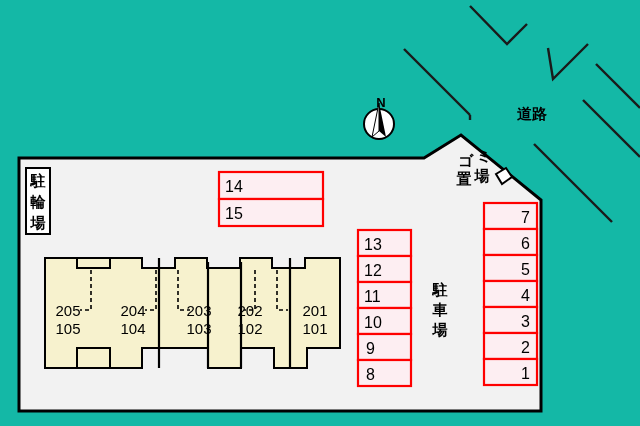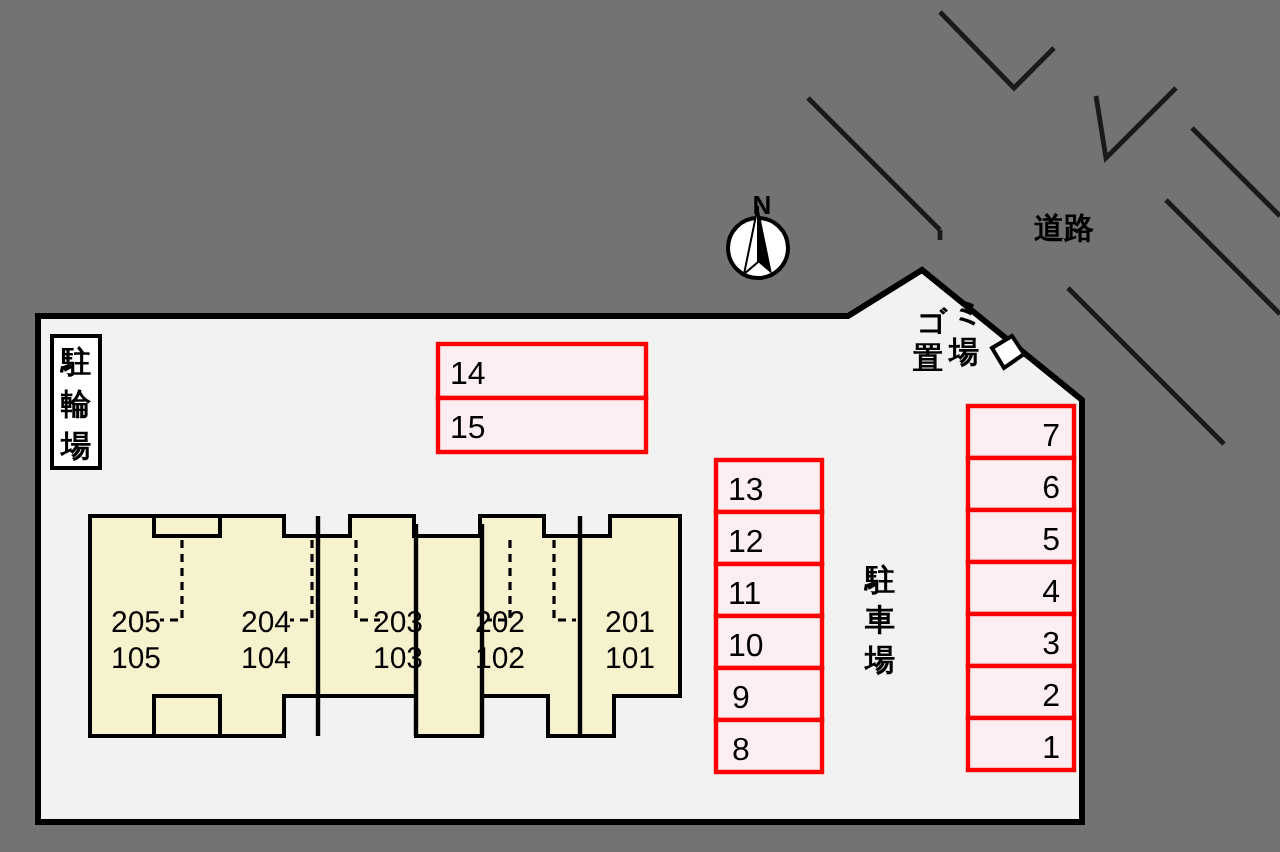--- a/index.html
+++ b/index.html
@@ -10,21 +10,21 @@
   body {
     width: 640px;
     height: 426px;
     font-family: "Liberation Sans", sans-serif;
     overflow: hidden;
   }
   #plan-root {
     position: relative;
     width: 640px;
     height: 426px;
-    background: #737373;
+    background: #14b8a6;
   }
   svg.plan {
     display: block;
     width: 640px;
     height: 426px;
   }
   .site-fill {
     fill: #f2f2f2;
     stroke: #000000;
     stroke-width: 3;

